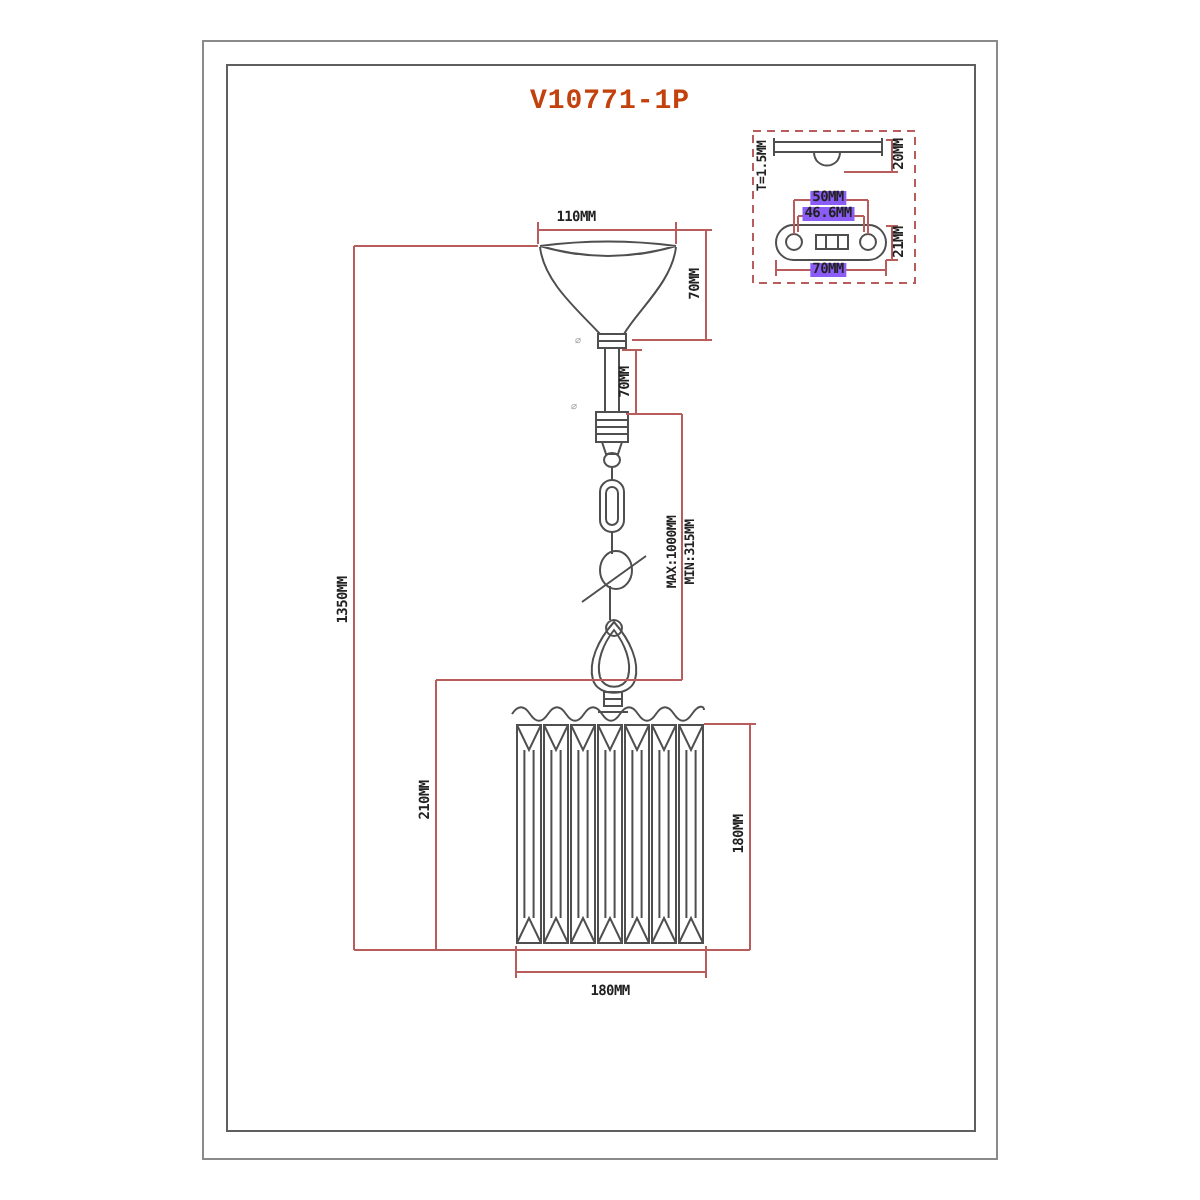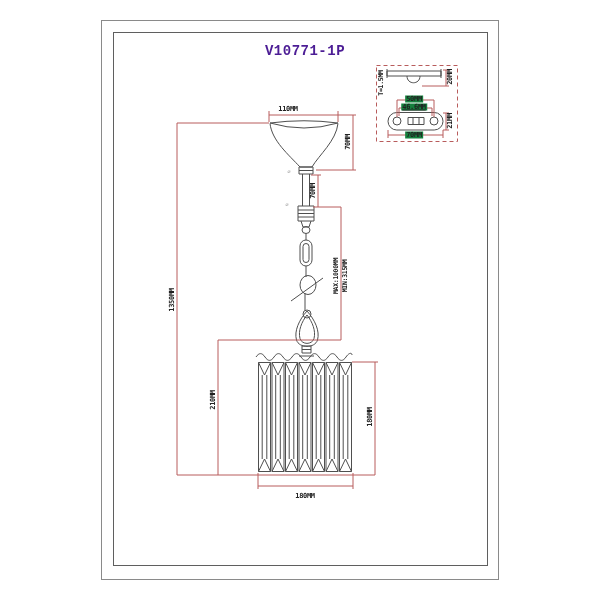--- a/index.html
+++ b/index.html
@@ -20,29 +20,29 @@
   .frame-inner{
     position:absolute;left:113px;top:32px;width:373px;height:532px;
     border:1px solid #5f5f5f;
   }
   svg{position:absolute;left:0;top:0;}
   .draw{stroke:var(--draw);fill:none;stroke-width:1;}
   .dim{stroke:var(--dim);fill:none;stroke-width:1;}
   .title{
     position:absolute;transform:translate(-50%,-50%);
     font:600 14px "Liberation Mono","DejaVu Sans Mono",monospace;
-    color:#4c1d95;letter-spacing:0.5px;white-space:nowrap;
+    color:#c2410c;letter-spacing:0.5px;white-space:nowrap;
   }
   .dlabel{
     position:absolute;transform:translate(-50%,-50%);
     font:700 7px "DejaVu Sans Mono",monospace;color:#222;
     white-space:nowrap;letter-spacing:-0.3px;line-height:1;
   }
   .vlabel{transform:translate(-50%,-50%) rotate(-90deg);}
-  .bgw{background:#15803d;padding:0 1px;}
+  .bgw{background:#8b5cf6;padding:0 1px;}
   .small{font-size:6.5px;}
   .tinymark{
     position:absolute;transform:translate(-50%,-50%);
     font:400 5px "DejaVu Sans",sans-serif;color:#9a9a9a;line-height:1;
   }
 </style>
 </head>
 <body>
 
 <div class="frame-outer"></div>
@@ -132,18 +132,18 @@
 <div class="dlabel vlabel small" style="left:336px;top:276px;">MAX:1000MM</div>
 <div class="dlabel vlabel small" style="left:345px;top:276px;">MIN:315MM</div>
 <div class="dlabel vlabel" style="left:172px;top:300px;">1350MM</div>
 <div class="dlabel vlabel" style="left:213px;top:400px;">210MM</div>
 <div class="dlabel vlabel" style="left:370px;top:417px;">180MM</div>
 <div class="dlabel" style="left:305px;top:496px;">180MM</div>
 
 <div class="dlabel vlabel small" style="left:381px;top:83px;">T=1.5MM</div>
 <div class="dlabel vlabel" style="left:450px;top:77px;">20MM</div>
 <div class="dlabel bgw" style="left:414px;top:99px;">50MM</div>
-<div class="dlabel bgw" style="left:414px;top:107px;text-decoration:underline;">46.6MM</div>
+<div class="dlabel bgw" style="left:414px;top:107px;">46.6MM</div>
 <div class="dlabel bgw" style="left:414px;top:135px;">70MM</div>
 <div class="dlabel vlabel" style="left:450px;top:121px;">21MM</div>
 
 <div class="tinymark" style="left:289px;top:171px;">⌀</div>
 <div class="tinymark" style="left:287px;top:204px;">⌀</div>
 
 </body></html>

